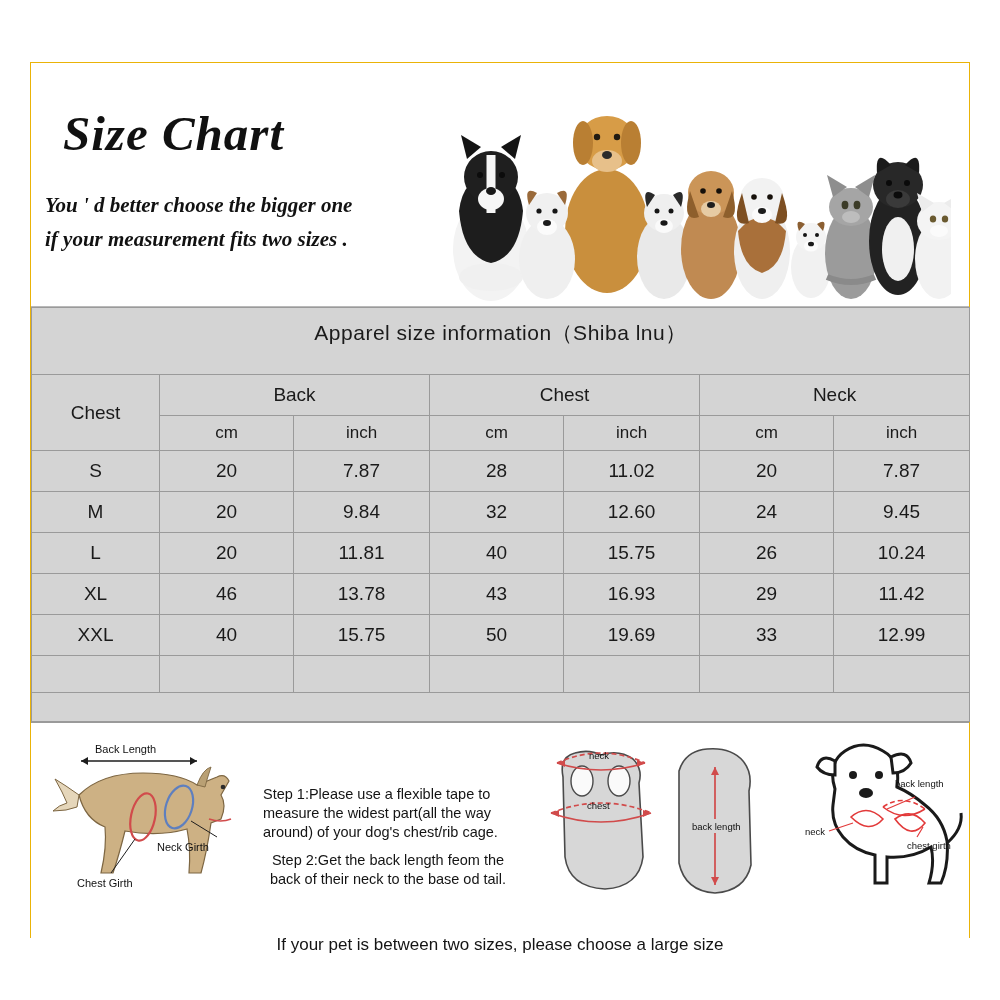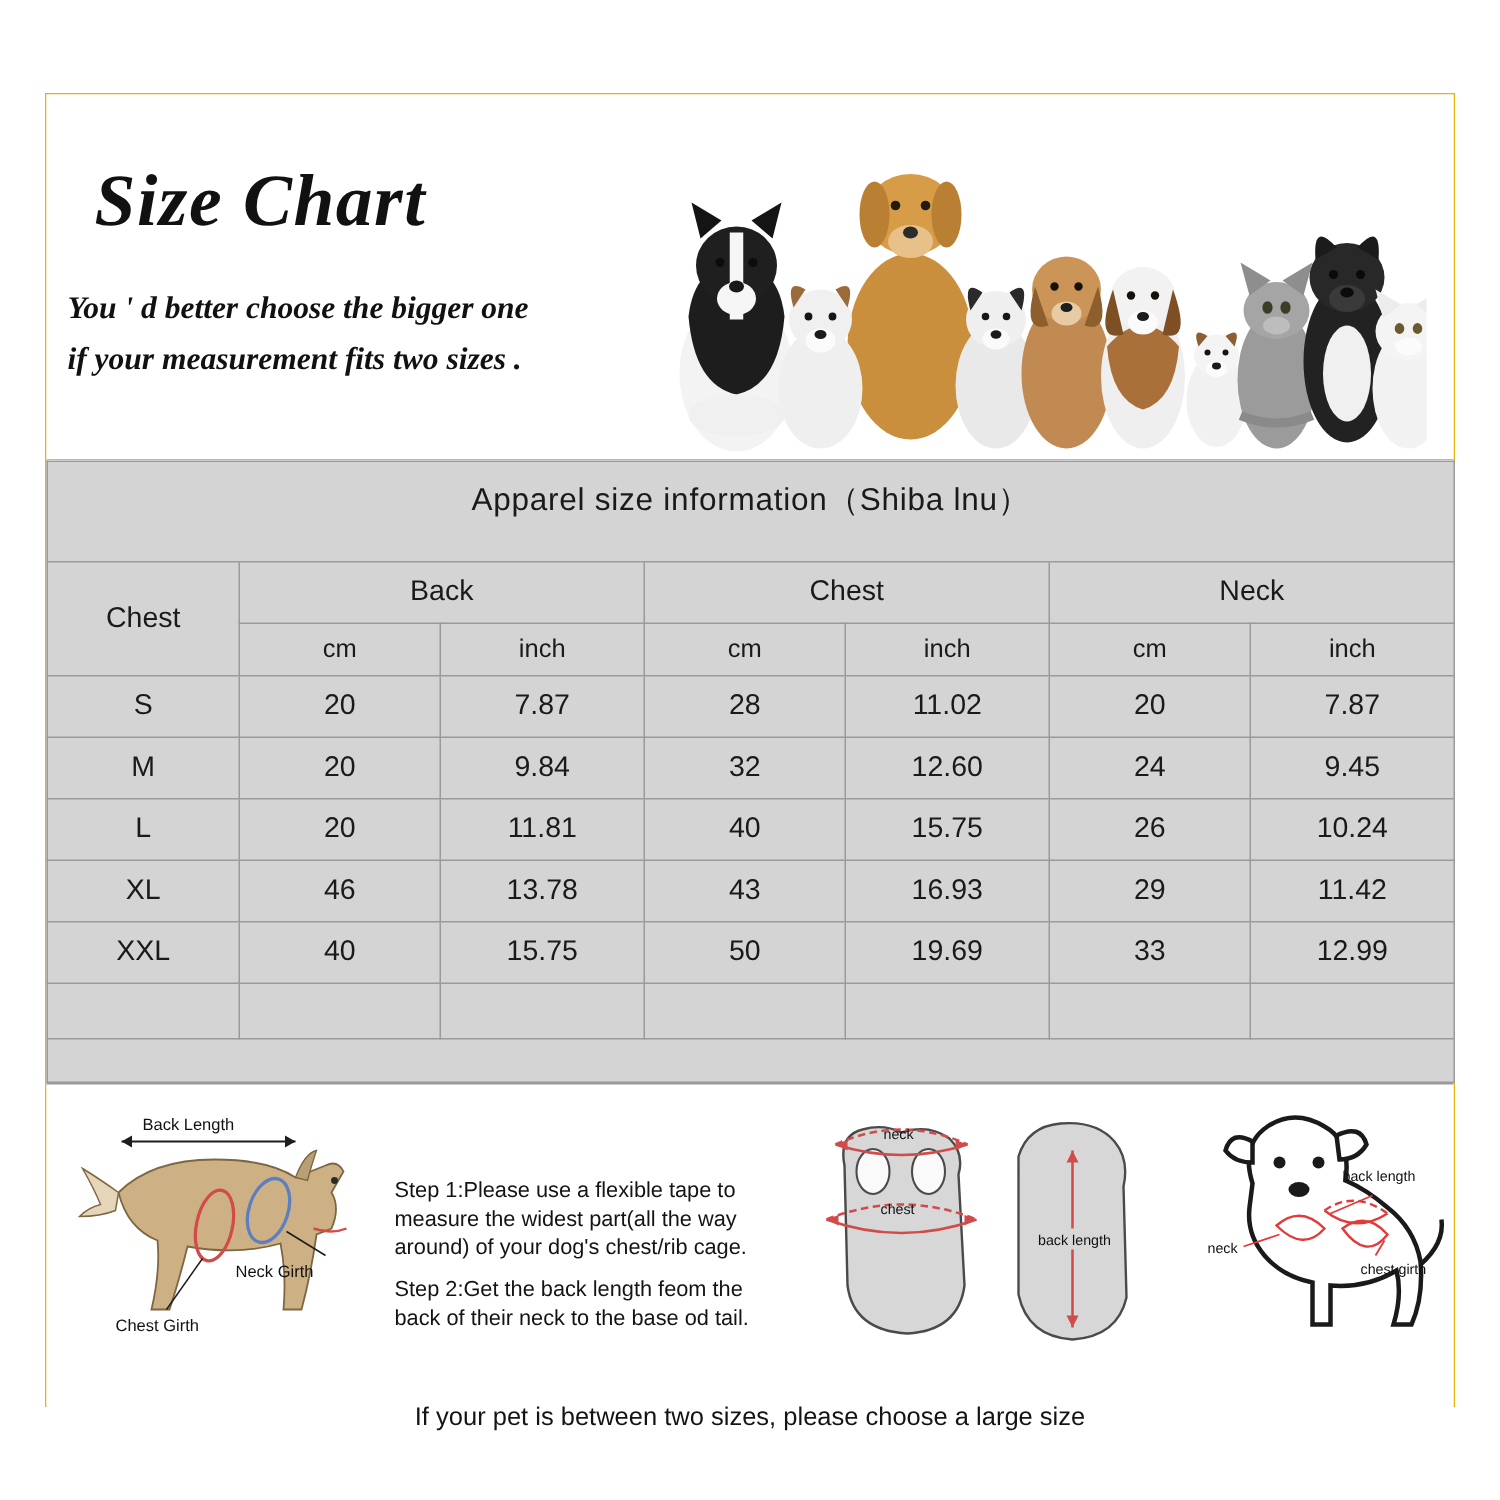--- a/index.html
+++ b/index.html
@@ -133,21 +133,21 @@
   }
   .step {
     position: absolute;
     left: 232px;
     width: 250px;
     font-size: 14.5px;
     line-height: 19px;
     color: #141414;
   }
   .step1 { top: 62px; }
-  .step2 { top: 128px; }
+  .step2 { top: 128px; text-align: center; }
   .footer-note {
     position: absolute;
     left: 0;
     right: 0;
     bottom: 10px;
     text-align: center;
     font-size: 17px;
     color: #141414;
     margin-top: 27px;
   }

